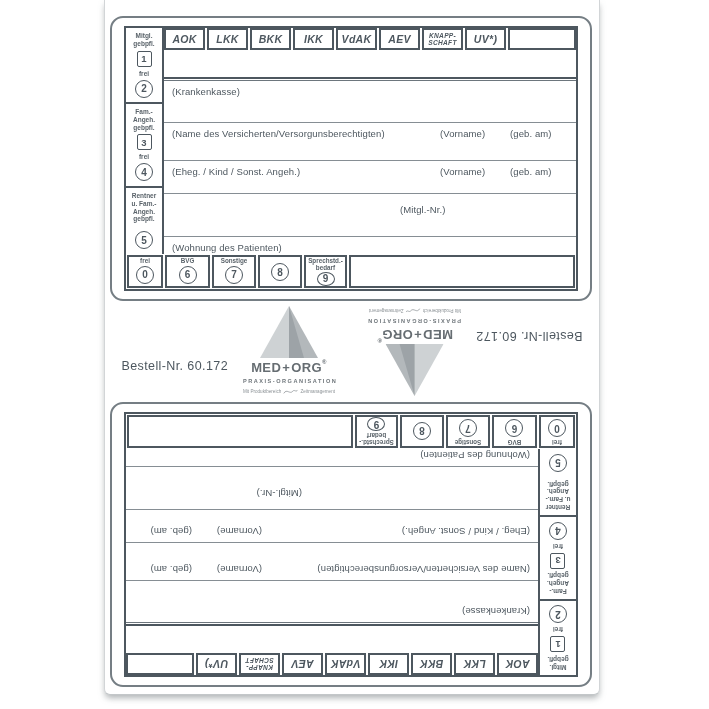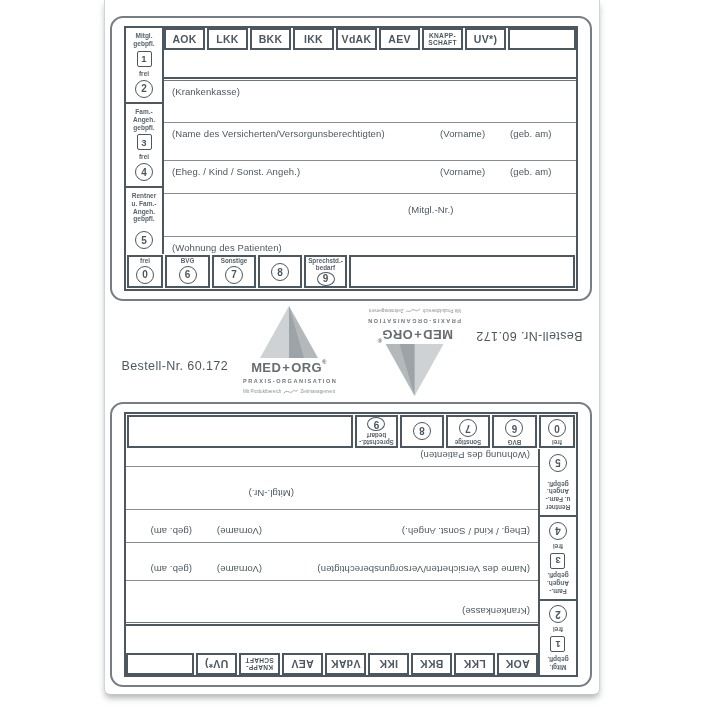--- a/index.html
+++ b/index.html
@@ -29,35 +29,35 @@
   .circ-num{width:16px;height:16px;border:1.6px solid #4d575f;border-radius:50%;
     display:flex;align-items:center;justify-content:center;font-size:10px;font-weight:bold;}
   .lc-sec .circ-num{margin-top:1px;}
   .lc-sec.s3 .circ-num{margin-top:8px;}
 
   .main-col{flex:1;display:flex;flex-direction:column;min-width:0;}
   .hdr-row{display:flex;gap:2px;height:22px;}
   .hdr-cell{flex:0 0 41px;box-sizing:border-box;border:2px solid #4d575f;display:flex;align-items:center;justify-content:center;
     font-weight:bold;font-size:10.5px;letter-spacing:.3px;}
   .hdr-cell.small{font-size:6.6px;line-height:1.1;text-align:center;}
-  .hdr-cell span{white-space:pre-line;}
+  .hdr-cell span{white-space:pre-line;font-style:italic;}
   .hdr-cell.wide{flex:1 1 auto;}
   .row{position:relative;box-sizing:border-box;}
   .row.blank{height:27px;}
   .dsep{height:4px;border-top:2px solid #4d575f;border-bottom:1px solid #6d767d;box-sizing:border-box;}
   .row.krank{height:42px;border-bottom:1px solid #868e94;}
   .row.name{height:38px;border-bottom:1px solid #868e94;}
   .row.eheg{height:33px;border-bottom:1px solid #868e94;}
   .row.mitgl{height:43px;border-bottom:1px solid #868e94;}
   .row.wohnung{flex:1;padding-left:25px;}
   .flabel{position:absolute;font-size:9.5px;letter-spacing:.1px;color:#4d575f;white-space:nowrap;}
   .flabel.l1{left:8px;top:5px;}
   .flabel.vorname{left:276px;top:5px;}
   .flabel.gebam{left:346px;top:5px;}
-  .flabel.mitglnr{left:244px;top:10px;}
+  .flabel.mitglnr{left:236px;top:10px;}
 
   .bottom-row{display:flex;gap:2px;height:35px;padding:1px;box-sizing:border-box;}
   .br-cell{box-sizing:border-box;border:2px solid #4d575f;display:flex;flex-direction:column;align-items:center;justify-content:flex-start;padding-top:1px;}
   .br-cell.c0{flex:0 0 36px;}
   .br-cell.c6{flex:0 0 45px;}
   .br-cell.c7{flex:0 0 44px;}
   .br-cell.c8{flex:0 0 44px;justify-content:center;padding-top:0;}
   .br-cell.c9{flex:0 0 43px;}
   .br-cell.wide{flex:1 1 auto;border:2px solid #4d575f;}
   .br-label{font-size:6.3px;line-height:1.1;text-align:center;white-space:pre-line;font-weight:bold;color:#5a636a;}

